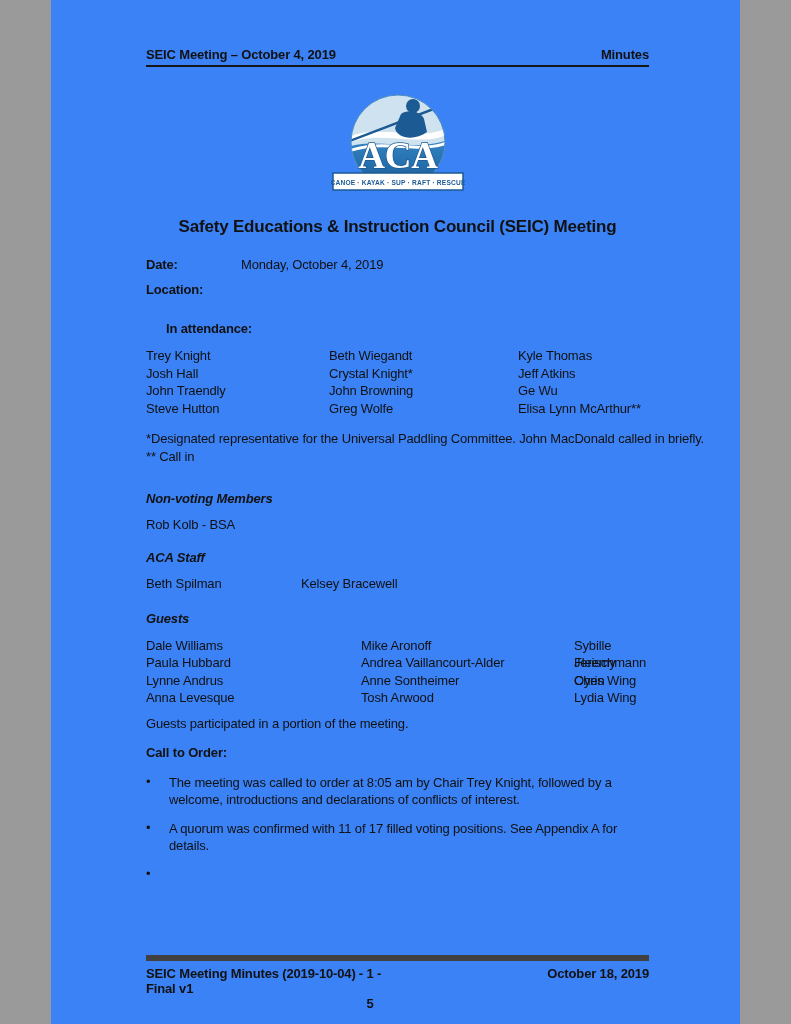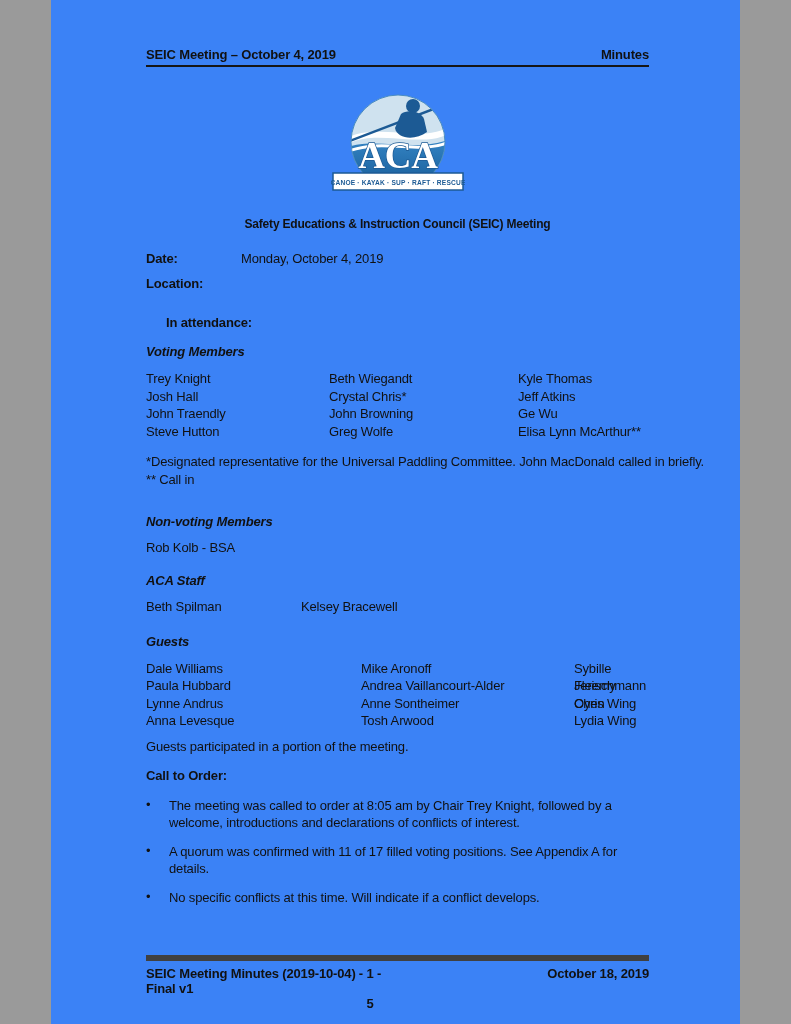--- a/index.html
+++ b/index.html
@@ -16,21 +16,21 @@
     padding-top:47px; padding-bottom:3px;
     display:flex; justify-content:space-between;
     border-bottom:2px solid #161616;
     font-weight:bold;
   }
 
   
   .logo-wrap { margin-top:27px; display:flex; justify-content:center; }
 
   
-  .doc-title { margin-top:25px; text-align:center; font-size:12px; font-weight:bold; letter-spacing:-0.2px; }
+  .doc-title { margin-top:25px; text-align:center; font-size:17px; font-weight:bold; letter-spacing:-0.2px; }
 
   
   .meta { margin-top:20px; }
   .meta-row { display:flex; margin-bottom:10px; line-height:15px; }
   .meta-label { width:95px; font-weight:bold; flex:0 0 95px; }
 
   .attendance-heading { margin-top:24px; font-weight:bold;margin-left:20px; }
   .section-heading { font-weight:bold; font-style:italic; }
   .sh-voting { margin-top:14px; }
   .sh-nonvoting { margin-top:26px; }
@@ -110,28 +110,27 @@
         <span class="meta-label">Date:</span>
         <span>Monday, October 4, 2019</span>
       </div>
       <div class="meta-row">
         <span class="meta-label">Location:</span>
       </div>
     </div>
 
     <div class="attendance-heading">In attendance:</div>
 
-    <div class="section-heading sh-voting">Voting Members</div>
     <div class="name-grid grid-voting">
       <span>Trey Knight</span>
       <span>Josh Hall</span>
       <span>John Traendly</span>
       <span>Steve Hutton</span>
       <span>Beth Wiegandt</span>
-      <span>Crystal Chris*</span>
+      <span>Crystal Knight*</span>
       <span>John Browning</span>
       <span>Greg Wolfe</span>
       <span>Kyle Thomas</span>
       <span>Jeff Atkins</span>
       <span>Ge Wu</span>
       <span>Elisa Lynn McArthur**</span>
     </div>
 
     <div class="footnotes">
       <div>*Designated representative for the Universal Paddling Committee.  John MacDonald called in briefly.</div>
@@ -169,21 +168,20 @@
       <div class="bullet">
         <span class="bullet-dot">•</span>
         <span class="bullet-text">The meeting was called to order at 8:05 am by Chair Trey Knight, followed by a welcome, introductions and declarations of conflicts of interest.</span>
       </div>
       <div class="bullet">
         <span class="bullet-dot">•</span>
         <span class="bullet-text">A quorum was confirmed with 11 of 17 filled voting positions.  See Appendix A for details.</span>
       </div>
       <div class="bullet">
         <span class="bullet-dot">•</span>
-        <span class="bullet-text">No specific conflicts at this time.  Will indicate if a conflict develops.</span>
       </div>
     </div>
 
   </div>
 
   <div class="doc-footer">
     <div class="footer-row">
       <span>SEIC Meeting Minutes (2019-10-04) Final v1</span>
       <span class="footer-center">- 1 -</span>
       <span class="footer-right">October 18, 2019</span>

